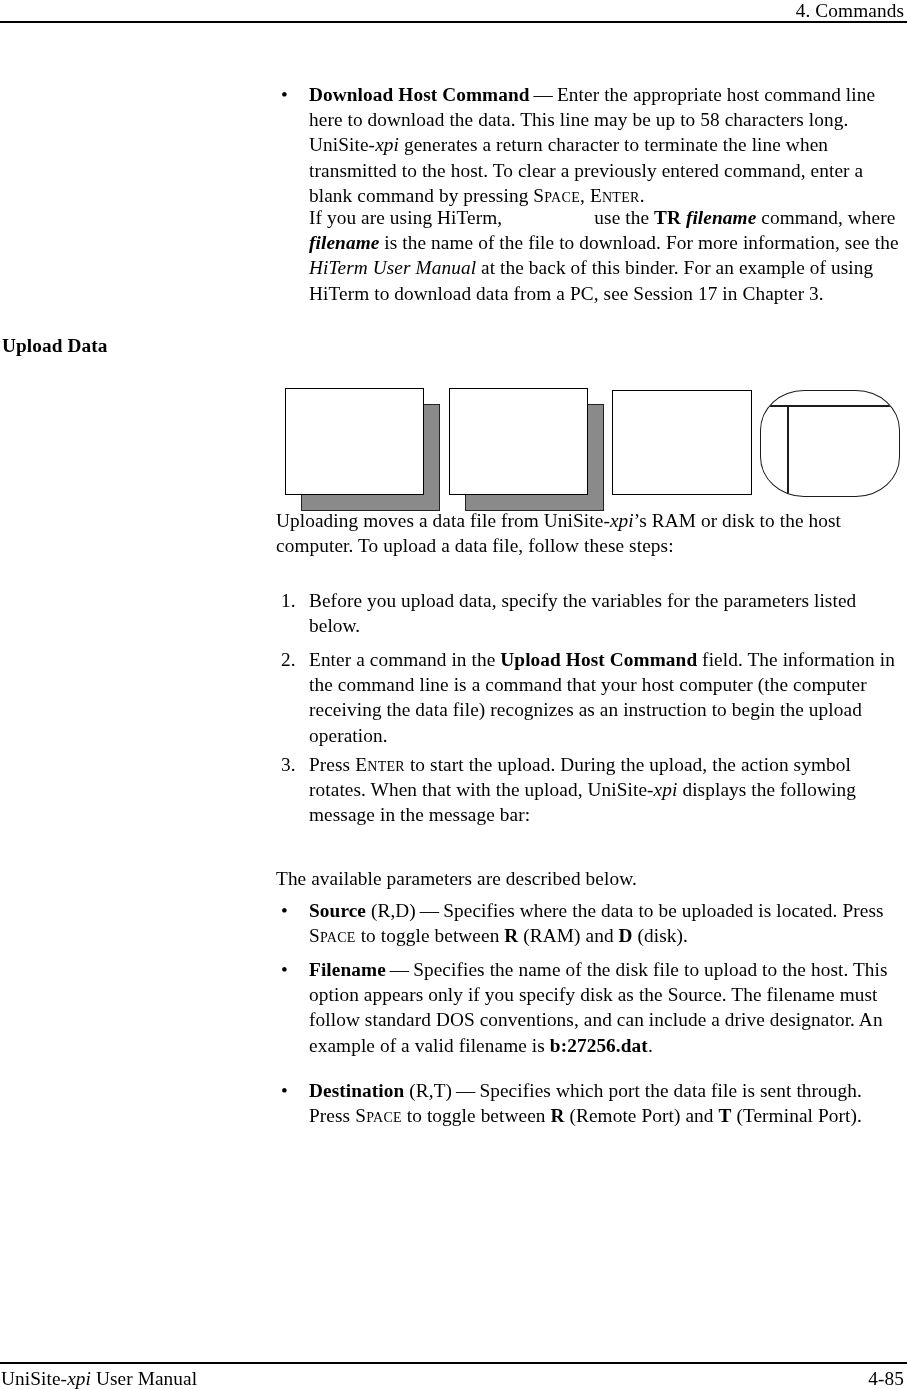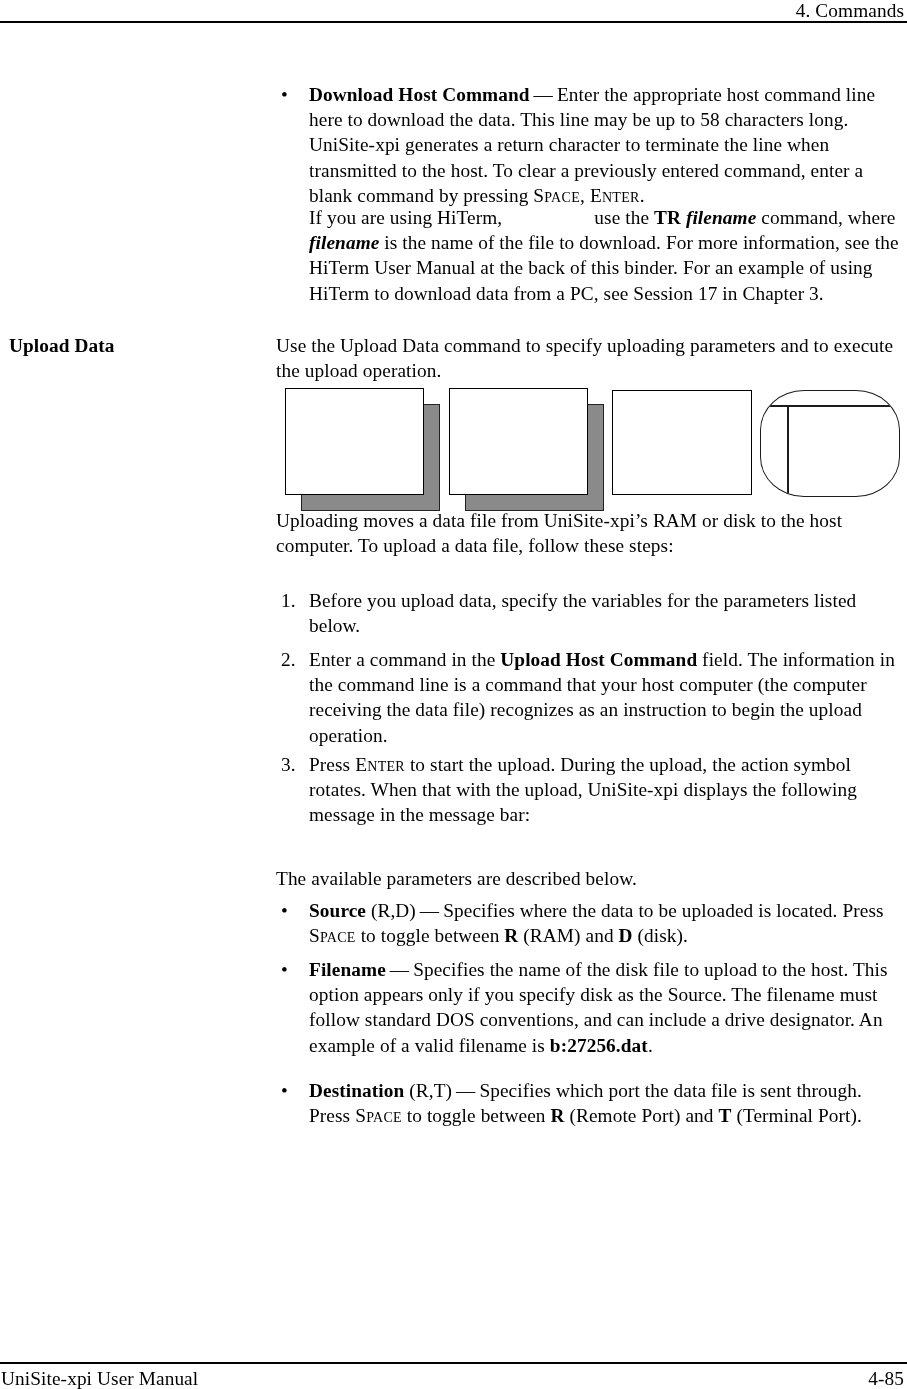--- a/index.html
+++ b/index.html
@@ -13,33 +13,33 @@
     overflow: hidden;
   }
   .txt {
     position: absolute;
     font-size: 19.3px;
     line-height: 25.2px;
     letter-spacing: 0.1px;
   }
   .seg-r  { }
   .seg-b  { font-weight: bold; }
-  .seg-i  { }
+  .seg-i  { font-style: italic; }
   .seg-bi { font-weight: bold; font-style: italic; }
   .seg-sc { font-weight: normal; font-variant: small-caps; letter-spacing: 0.3px; }
   .seg-gap { display: inline-block; width: 92px; }
 
   .header-title { top: -2px; right: 3px; text-align: right; }
   .rule { position: absolute; left: 0; width: 907px; background: #000; }
   .rule-top { top: 21px; height: 2.2px; }
   .rule-bottom { top: 1362px; height: 1.6px; }
   .footer-left { top: 1366px; left: 1px; }
   .footer-right { top: 1366px; right: 3px; text-align: right; }
 
-  .margin-heading { left: 9px; top: 333px; font-weight: bold; }
+  .margin-heading { left: 2px; top: 333px; font-weight: bold; }
 
   .col { left: 276px; width: 626px; }
   .indent-col { left: 309px; width: 593px; }
 
   .li { position: absolute; left: 276px; width: 626px; }
   .li .marker { position: absolute; left: 5px; top: 0; }
   .li .btext { margin-left: 33px; }
 
   
   .fig { position: absolute; box-sizing: border-box; }
@@ -65,21 +65,20 @@
 
   <div class="li" style="top:82px">
     <span class="txt marker" style="position:absolute">•</span>
     <div class="txt btext" style="position:relative"><span class="seg-b">Download Host Command</span><span class="seg-r"> — Enter the appropriate host command line here to download the data. This line may be up to 58 characters long. UniSite-</span><span class="seg-i">xpi</span><span class="seg-r"> generates a return character to terminate the line when transmitted to the host. To clear a previously entered command, enter a blank command by pressing </span><span class="seg-sc">Space</span><span class="seg-r">, </span><span class="seg-sc">Enter</span><span class="seg-r">.</span></div>
   </div>
 
   <div class="txt indent-col" style="top:205px"><span class="seg-r">If you are using HiTerm,</span><span class="seg-gap"></span><span class="seg-r">use the </span><span class="seg-b">TR </span><span class="seg-bi">filename</span><span class="seg-r"> command, where </span><span class="seg-bi">filename</span><span class="seg-r"> is the name of the file to download. For more information, see the </span><span class="seg-i">HiTerm User Manual</span><span class="seg-r"> at the back of this binder. For an example of using HiTerm to download data from a PC, see Session 17 in Chapter 3.</span></div>
 
   <div class="txt margin-heading">Upload Data</div>
 
-  <div class="txt col" style="top:333px">Use the Upload Data command to specify uploading parameters and to execute the upload operation.</div>
 
   <div>
     <div class="fig shadow-rect" style="left:301px; top:404px; width:139px; height:107px;"></div>
     <div class="fig panel" style="left:285px; top:388px; width:139px; height:107px;"></div>
     <div class="fig shadow-rect" style="left:465px; top:404px; width:139px; height:107px;"></div>
     <div class="fig panel" style="left:449px; top:388px; width:139px; height:107px;"></div>
     <div class="fig plain-panel" style="left:612px; top:390px; width:140px; height:105px;"></div>
     <div class="fig crt" style="left:760px; top:390px; width:140px; height:107px;">
       <div class="hline"></div>
       <div class="vline"></div>

